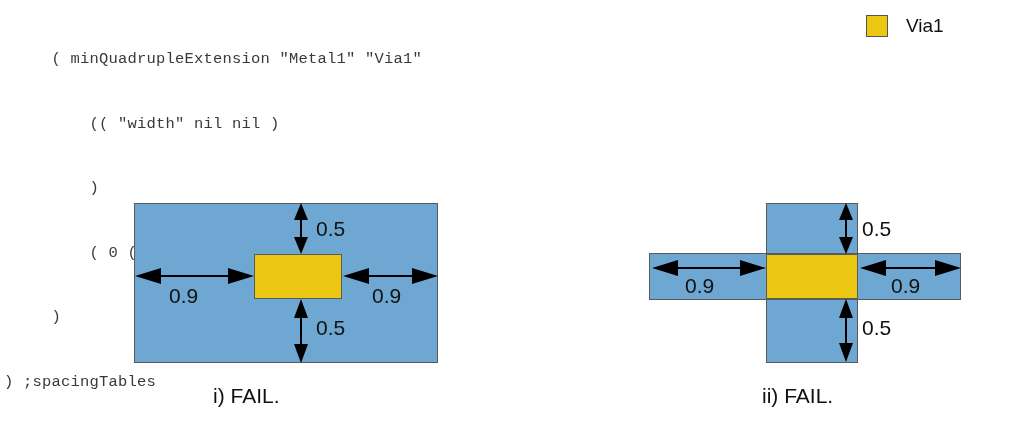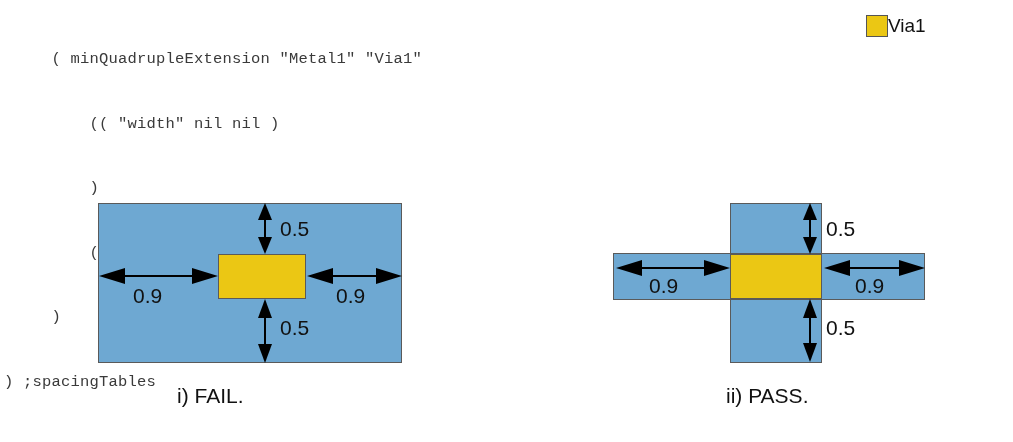--- a/index.html
+++ b/index.html
@@ -47,27 +47,28 @@
   }
   .legend-swatch {
     width: 22px;
     height: 22px;
     border: 1.5px solid #555555;
     box-sizing: border-box;
   }
   .legend-swatch.via { background: #ebc714; }
   .legend-swatch.metal { background: #6ea8d2; }
   .legend-label {
+    margin-left: 18px;
     font-size: 19px;
     color: #111111;
     font-family: "Liberation Sans", sans-serif;
   }
 
   
-  .figure { position: absolute; }
+  .figure { position: absolute; margin-left: 36px; }
 
   .shape {
     position: absolute;
     box-sizing: border-box;
     border: 1.5px solid #5a5a5a;
   }
   .shape.metal { background: #6ea8d2; }
   .shape.via { background: #ebc714; }
 
   
@@ -193,16 +194,16 @@
 
     <div class="arrow-h" style="left:824px; top:258px; width:101px; height:20px;">
       <svg width="101" height="20" viewBox="0 0 101 20">
         <line x1="8" y1="10" x2="93" y2="10" stroke="#000" stroke-width="2"></line>
         <polygon points="0,10 26,2 26,18" fill="#000"></polygon>
         <polygon points="101,10 75,2 75,18" fill="#000"></polygon>
       </svg>
     </div>
     <div class="dim-label" style="left:855px; top:274px;">0.9</div>
 
-    <div class="caption" style="left:726px; top:384px;">ii) PASS.</div>
+    <div class="caption" style="left:726px; top:384px;">ii) FAIL.</div>
   </div>
 
 </div>
 
 </body></html>

